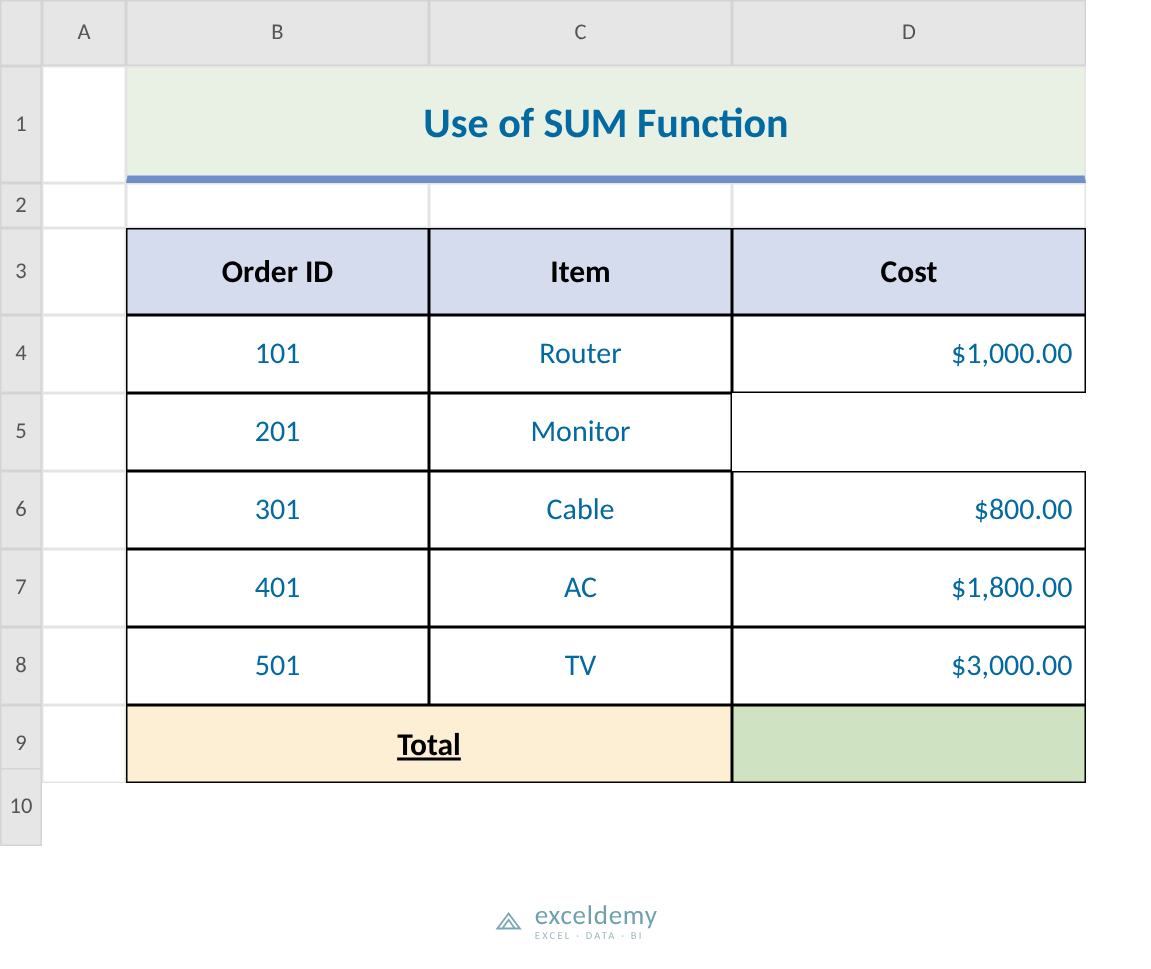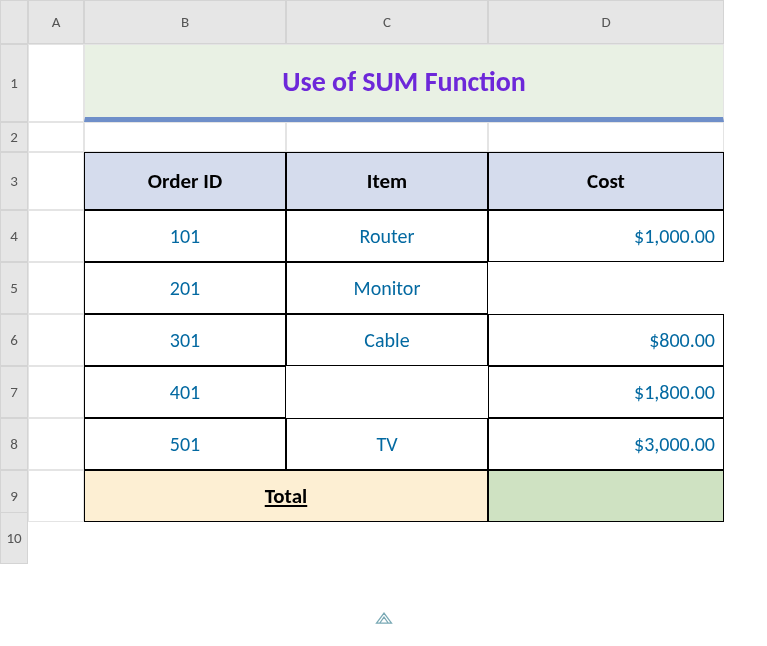--- a/index.html
+++ b/index.html
@@ -34,21 +34,21 @@
     }
     .title-cell {
       grid-column: 3 / 6;
       grid-row: 3;
       display: flex;
       align-items: center;
       justify-content: center;
       background: #e9f1e4;
       font-size: 28px;
       font-weight: bold;
-      color: #6d28d9;
+      color: #0369a1;
       border: 1px solid #e4e4e4;
       border-bottom: 5px solid #6f8fc9;
       position: relative;
     }
     .hdr {
       background: #d5dced;
       border: 1.5px solid #000;
       font-weight: bold;
       font-size: 21px;
       display: flex;
@@ -148,31 +148,36 @@
   <div class="dcell right" style="grid-column:5;grid-row:6">$1,000.00</div>
 
   <div class="dcell" style="grid-column:3;grid-row:7">201</div>
   <div class="dcell" style="grid-column:4;grid-row:7">Monitor</div>
 
   <div class="dcell" style="grid-column:3;grid-row:8">301</div>
   <div class="dcell" style="grid-column:4;grid-row:8">Cable</div>
   <div class="dcell right" style="grid-column:5;grid-row:8">$800.00</div>
 
   <div class="dcell" style="grid-column:3;grid-row:9">401</div>
+  <div class="dcell" style="grid-column:4;grid-row:9">AC</div>
   <div class="dcell right" style="grid-column:5;grid-row:9">$1,800.00</div>
 
   <div class="dcell" style="grid-column:3;grid-row:10">501</div>
   <div class="dcell" style="grid-column:4;grid-row:10">TV</div>
   <div class="dcell right" style="grid-column:5;grid-row:10">$3,000.00</div>
 
   <div class="total-cell">Total</div>
   <div class="total-val"></div>
 </div>
 
 <div class="rh" style="position:absolute;left:0;top:512px;width:28px;height:52px;display:flex;align-items:center;justify-content:center">10</div>
 
 <div class="logo">
   <span class="logo-icon">
     <svg viewBox="0 0 24 24" width="20" height="20">
         <path d="M3 18 L12 6 L21 18 Z M7 18 L12 11 L17 18 Z" fill="none" stroke="#7aa9b5" stroke-width="1.5"></path>
       </svg>
   </span>
+  <span class="logo-stack">
+    <span class="logo-text">exceldemy</span>
+    <span class="logo-sub">EXCEL · DATA · BI</span>
+  </span>
 </div>
 
 </body></html>

